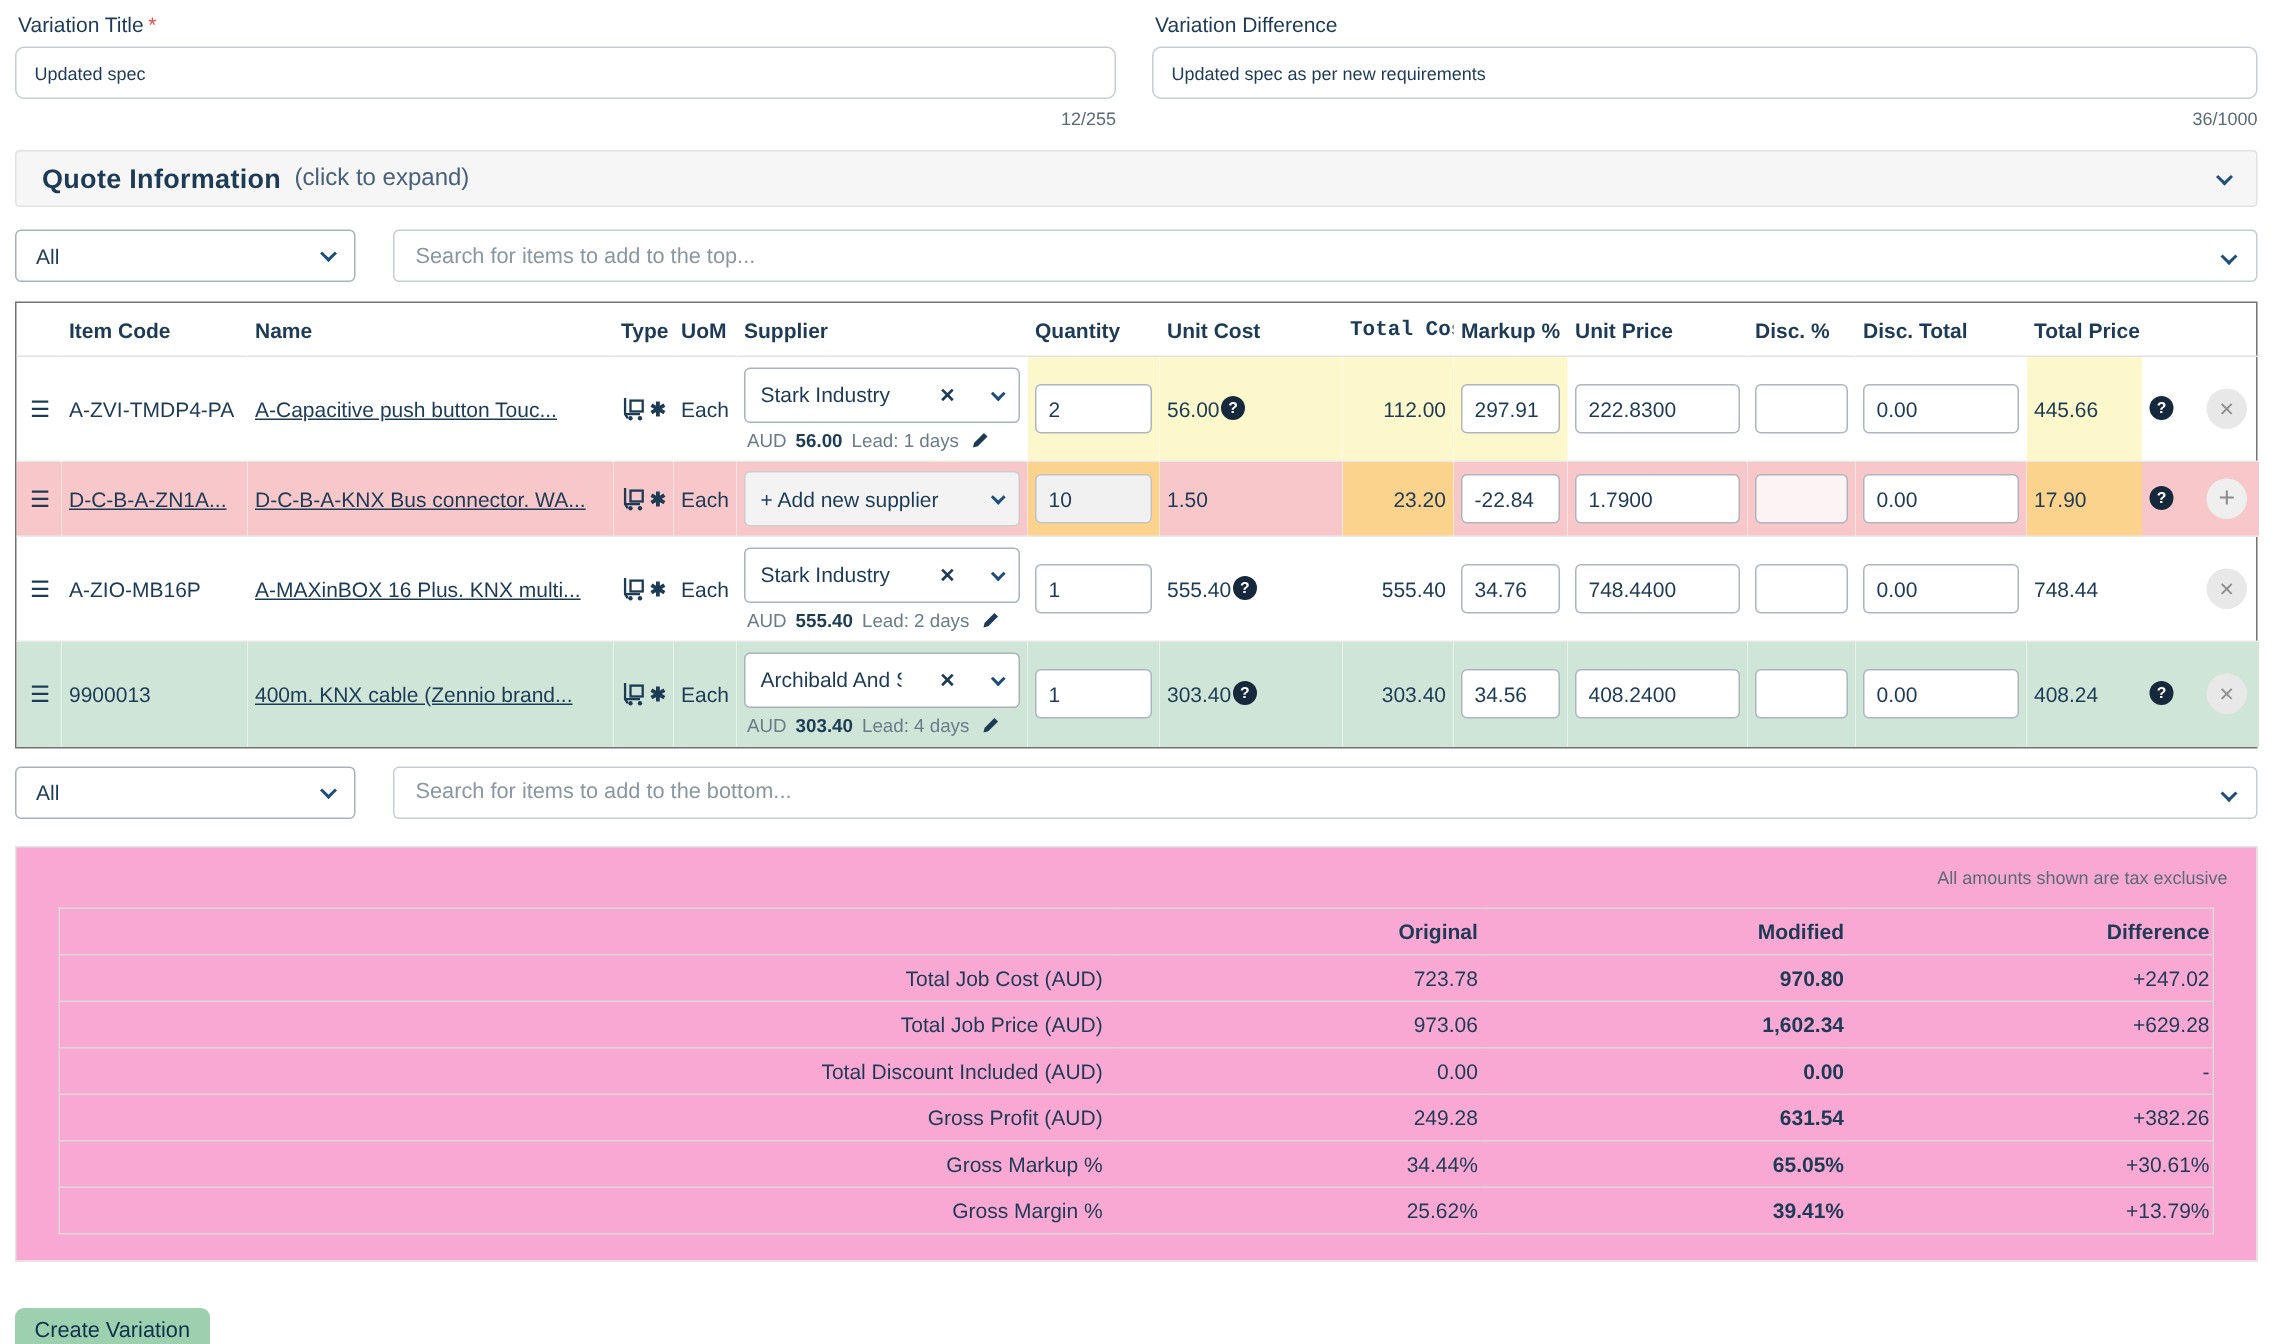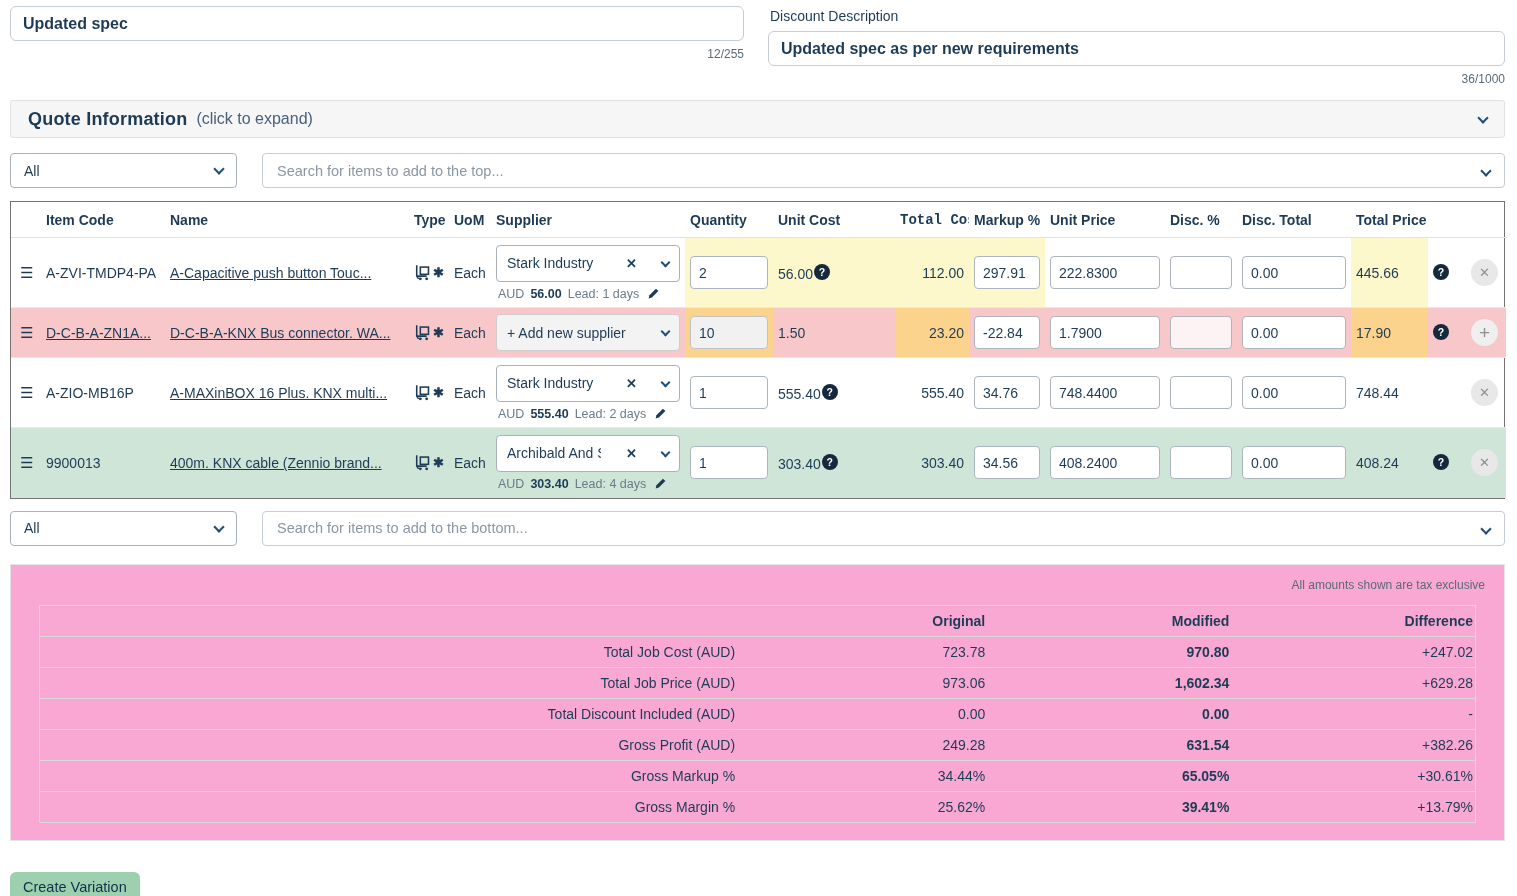--- a/index.html
+++ b/index.html
@@ -12,22 +12,22 @@
   .page { padding:6px 12px 0 10px; }
 
   
   .form-row { display:flex; gap:24px; }
   .fcol-left { width:734px; flex:none; }
   .fcol-right { flex:1; }
   .field-label { font-size:14px; padding:2px 0 7px 2px; }
   .req { color:#e05252; margin-left:3px; }
   .big-input {
     width:100%; height:35px; border:1px solid #c6ccd3; border-radius:6px;
-    padding:0 12px; font-size:16px; color:#1d3b55;
-    font-family:inherit; outline:none; background:#fff;font-weight:bold;
+    padding:0 12px; font-size:12px; color:#1d3b55;
+    font-family:inherit; outline:none; background:#fff;
   }
   .counter { text-align:right; font-size:12px; color:#5a6a77; margin-top:6px; height:15px; }
 
   
   .quote-bar {
     margin-top:13px; height:38px; background:#f6f6f7; border:1px solid #e1e1e1;
     border-radius:3px; display:flex; align-items:center; padding:0 17px; cursor:pointer;
   }
   .quote-title { font-size:18px; font-weight:bold; letter-spacing:.2px; }
   .quote-hint { font-size:16px; color:#48607a; margin-left:9px; }
@@ -128,25 +128,26 @@
   }
 </style>
 </head>
 <body>
 
 <div class="page">
 
   
   <div class="form-row">
     <div class="fcol-left">
+      <div class="field-label"><span>Variation Title</span><span class="req">*</span></div>
       <input class="big-input" type="text" value="Updated spec" style="">
       <div class="counter">12/255</div>
     </div>
     <div class="fcol-right">
-      <div class="field-label">Discount Description</div>
+      <div class="field-label">Variation Difference</div>
       <input class="big-input" type="text" value="Updated spec as per new requirements" style="">
       <div class="counter">36/1000</div>
     </div>
   </div>
 
   
   <div class="quote-bar">
     <span class="quote-title">Quote Information</span>
     <span class="quote-hint">(click to expand)</span>
     <span class="chev"></span>

